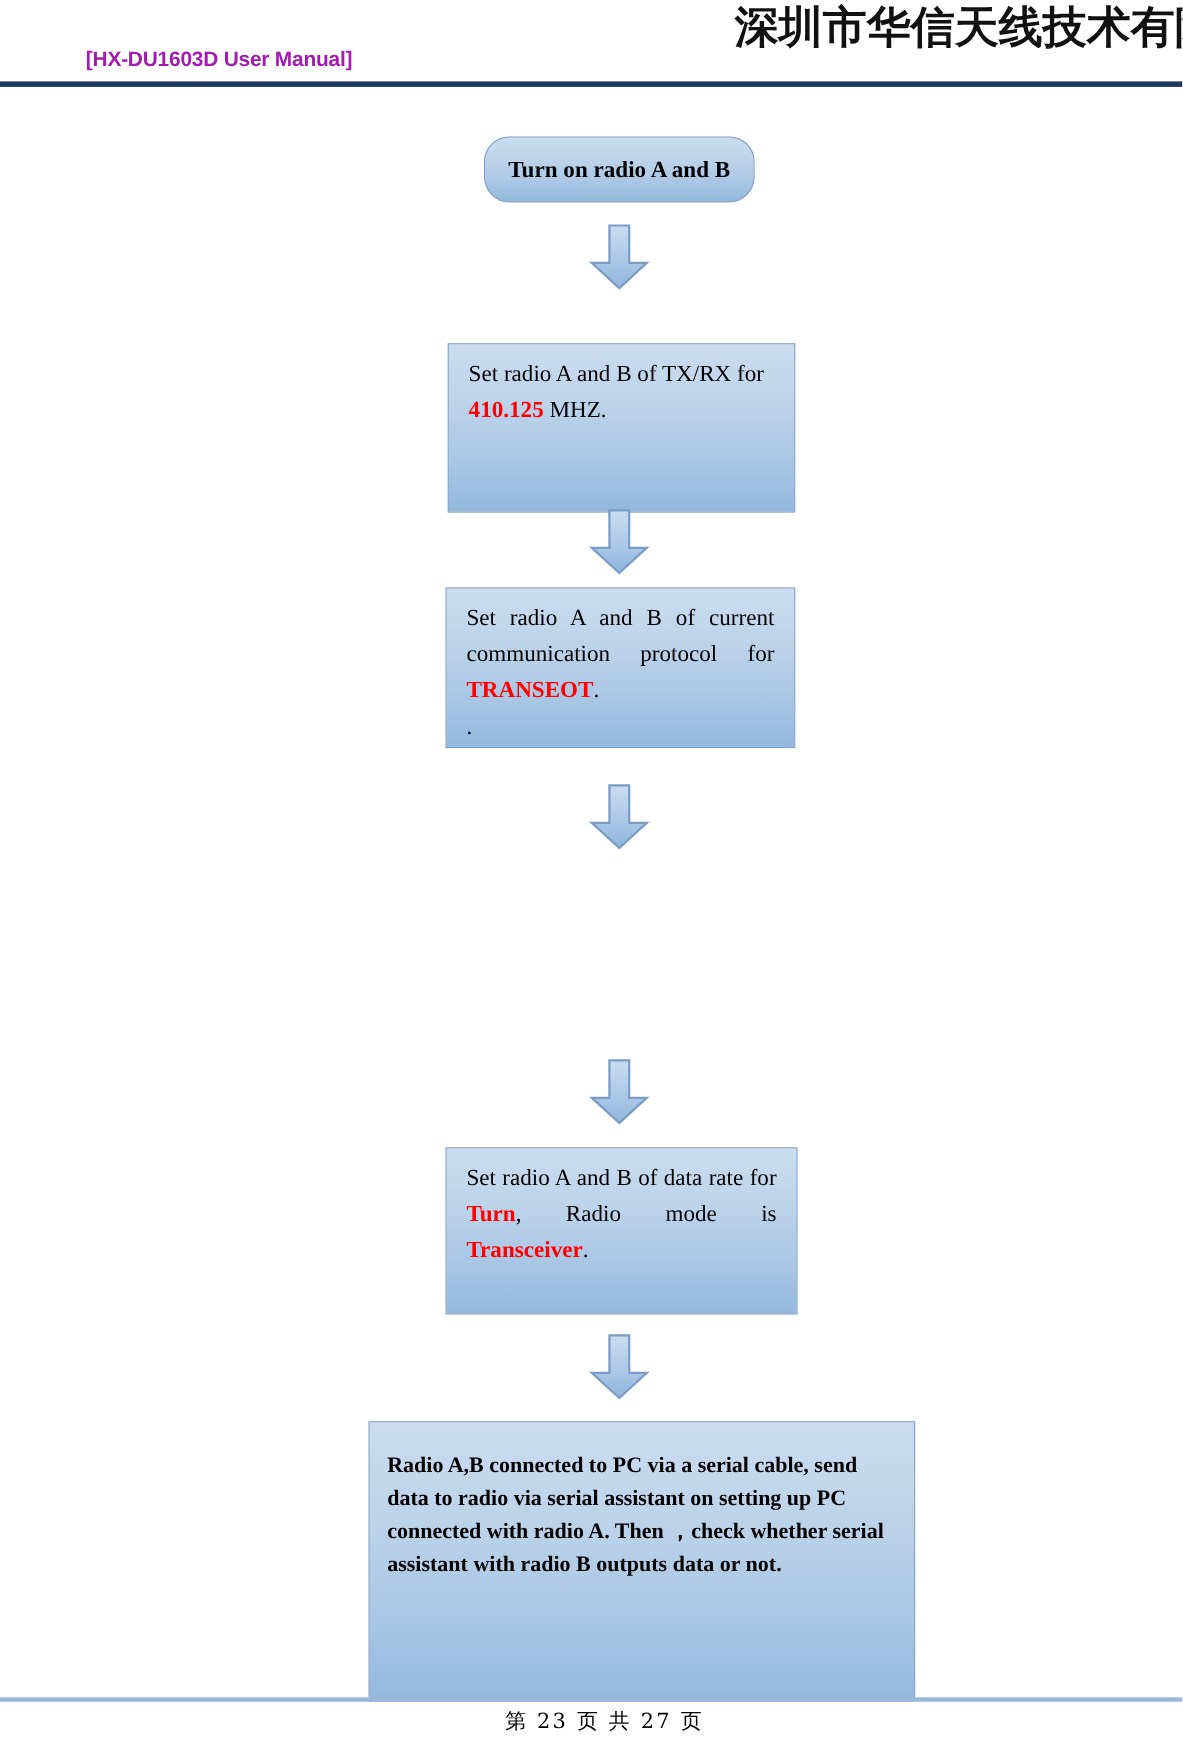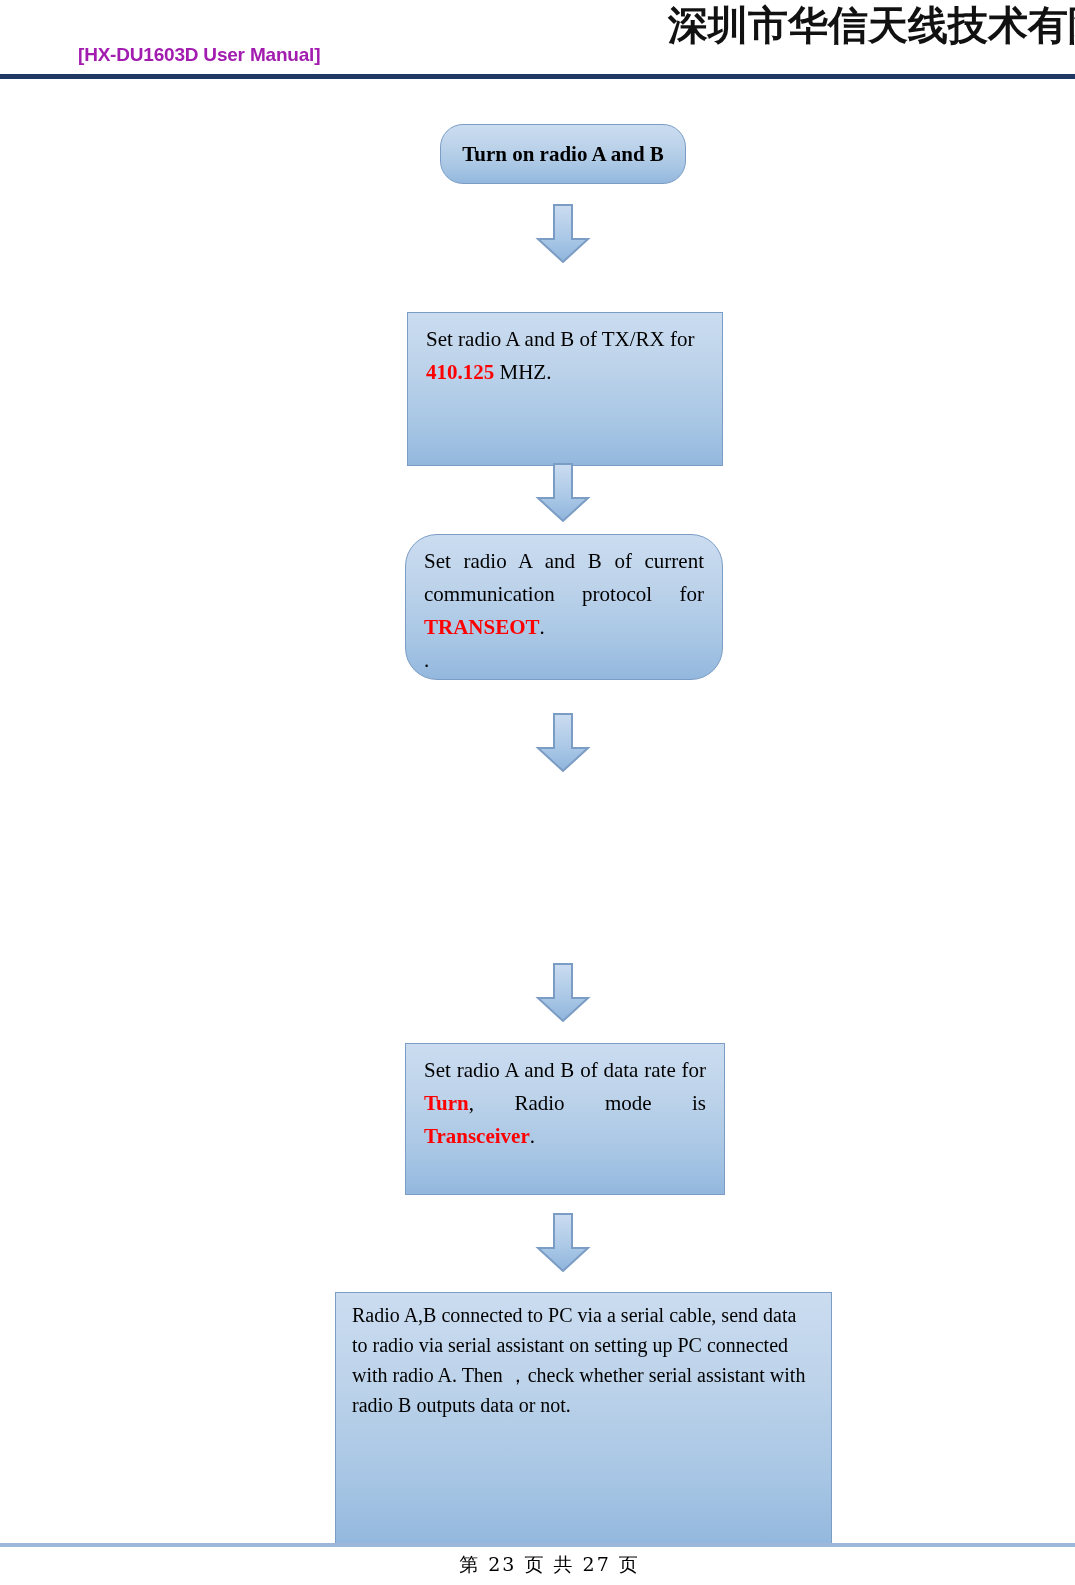--- a/index.html
+++ b/index.html
@@ -209,21 +209,21 @@
         <p><span>Set radio A and B of TX/RX for </span><span class="hl">410.125</span><span> MHZ.</span></p>
       </div>
   </div>
 
   <div class="arrow" style="left:533px; top:462px;">
     <svg width="60" height="62" viewBox="0 0 60 62">
       <polygon points="21,2 39,2 39,36 55,36 30,59 5,36 21,36" fill="url(#ag1)" stroke="#7B9CC4" stroke-width="2"></polygon>
     </svg>
   </div>
 
-  <div class="node node-justify" style="left:405px; top:534px; width:318px; height:146px;border-radius:32px;">
+  <div class="node node-justify" style="left:405px; top:534px; width:318px; height:146px;">
     <div class="node-text">
         <p><span>Set radio A and B of current communication protocol for </span><span class="hl">TRANSEOT</span><span>.</span></p>
         <p><span>.</span></p>
       </div>
   </div>
 
   <div class="arrow" style="left:533px; top:712px;">
     <svg width="60" height="62" viewBox="0 0 60 62">
       <polygon points="21,2 39,2 39,36 55,36 30,59 5,36 21,36" fill="url(#ag1)" stroke="#7B9CC4" stroke-width="2"></polygon>
     </svg>
@@ -242,21 +242,21 @@
       </div>
   </div>
 
   <div class="arrow" style="left:533px; top:1212px;">
     <svg width="60" height="62" viewBox="0 0 60 62">
       <polygon points="21,2 39,2 39,36 55,36 30,59 5,36 21,36" fill="url(#ag1)" stroke="#7B9CC4" stroke-width="2"></polygon>
     </svg>
   </div>
 
   <div class="node" style="left:335px; top:1292px; width:497px; height:255px; font-size:20px; line-height:30px;">
-    <div class="node-text" style="padding:7px 16px 0 16px;">
+    <div class="node-text" style="padding:24px 16px 0 16px;font-weight:bold;">
         <p><span>Radio A,B connected to PC via a serial cable, send data to radio via serial assistant on setting up PC connected with radio A. Then  ，check whether serial assistant with radio B outputs data or not.</span></p>
       </div>
   </div>
 
 </div>
 
 <div class="footer-rule"></div>
 <div class="footer-text">第 23 页 共 27 页</div>
 
 </body></html>

